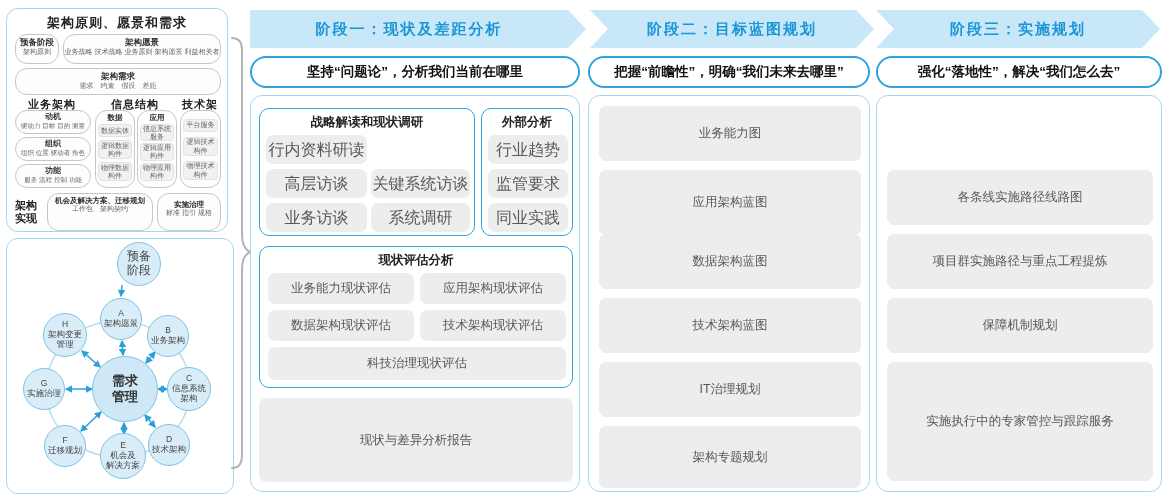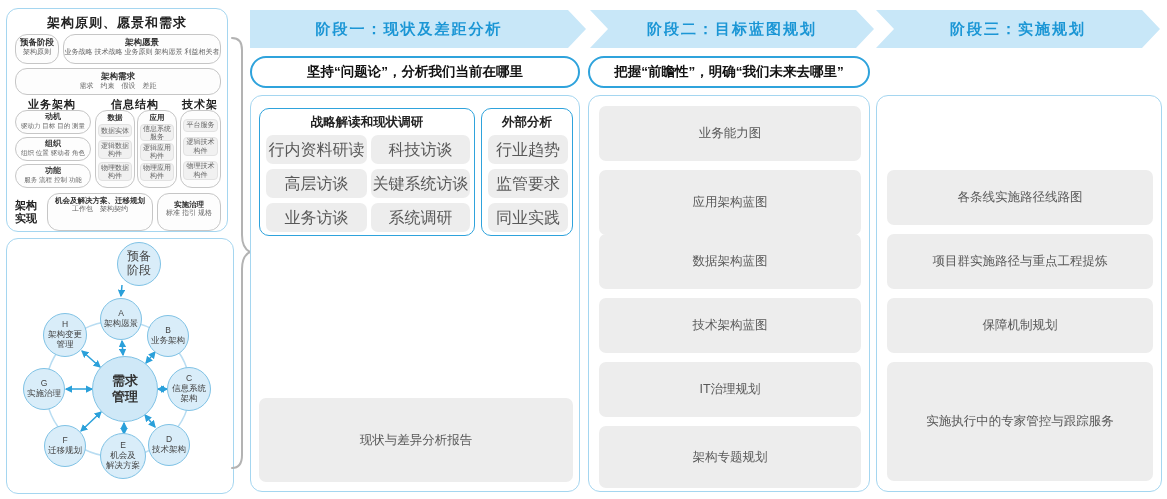--- a/index.html
+++ b/index.html
@@ -160,39 +160,47 @@
   <svg class="brace-svg" style="left:226px;top:30px;" width="28" height="450">
     <path d="M 6 8 Q 16 8 16 20 L 16 205 Q 16 218 24 222 Q 16 226 16 239 L 16 425 Q 16 438 6 438" fill="none" stroke="#b3b3b3" stroke-width="2" stroke-linecap="round"></path>
   </svg>
 
   <div class="band band-first" style="left:250px;width:336px;">阶段一：现状及差距分析</div>
   <div class="band band-mid" style="left:590px;width:284px;">阶段二：目标蓝图规划</div>
   <div class="band band-mid" style="left:876px;width:284px;">阶段三：实施规划</div>
 
   <div class="subtitle" style="left:250px;width:330px;">坚持“问题论”，分析我们当前在哪里</div>
   <div class="subtitle" style="left:588px;width:282px;">把握“前瞻性”，明确“我们未来去哪里”</div>
+  <div class="subtitle" style="left:876px;width:286px;">强化“落地性”，解决“我们怎么去”</div>
 
   <div class="pcontainer" style="left:250px;width:330px;">
     <div class="group" style="left:8px;top:12px;width:216px;height:128px;">
       <div class="group-title">战略解读和现状调研</div>
       <div class="gitem" style="left:6px;top:26px;width:101px;height:29px;">行内资料研读</div>
-      <div class="gitem" style="left:111px;top:26px;width:99px;height:29px;">科技访谈</div>
       <div class="gitem" style="left:6px;top:60px;width:101px;height:29px;">高层访谈</div>
       <div class="gitem" style="left:111px;top:60px;width:99px;height:29px;">关键系统访谈</div>
       <div class="gitem" style="left:6px;top:94px;width:101px;height:29px;">业务访谈</div>
       <div class="gitem" style="left:111px;top:94px;width:99px;height:29px;">系统调研</div>
     </div>
 
     <div class="group" style="left:230px;top:12px;width:92px;height:128px;">
       <div class="group-title">外部分析</div>
       <div class="gitem" style="left:6px;top:26px;width:80px;height:29px;">行业趋势</div>
       <div class="gitem" style="left:6px;top:60px;width:80px;height:29px;">监管要求</div>
       <div class="gitem" style="left:6px;top:94px;width:80px;height:29px;">同业实践</div>
     </div>
 
+    <div class="group" style="left:8px;top:150px;width:314px;height:142px;">
+      <div class="group-title">现状评估分析</div>
+      <div class="gitem bigitem" style="left:8px;top:26px;width:146px;height:31px;">业务能力现状评估</div>
+      <div class="gitem bigitem" style="left:160px;top:26px;width:146px;height:31px;">应用架构现状评估</div>
+      <div class="gitem bigitem" style="left:8px;top:63px;width:146px;height:31px;">数据架构现状评估</div>
+      <div class="gitem bigitem" style="left:160px;top:63px;width:146px;height:31px;">技术架构现状评估</div>
+      <div class="gitem bigitem" style="left:8px;top:100px;width:298px;height:33px;">科技治理现状评估</div>
+    </div>
 
     <div class="gitem bigitem" style="left:8px;top:302px;width:314px;height:84px;">现状与差异分析报告</div>
   </div>
 
   <div class="pcontainer" style="left:588px;width:282px;">
     <div class="gitem bigitem" style="left:10px;top:10px;width:262px;height:55px;">业务能力图</div>
     <div class="gitem bigitem" style="left:10px;top:74px;width:262px;height:65px;">应用架构蓝图</div>
     <div class="gitem bigitem" style="left:10px;top:138px;width:262px;height:55px;">数据架构蓝图</div>
     <div class="gitem bigitem" style="left:10px;top:202px;width:262px;height:55px;">技术架构蓝图</div>
     <div class="gitem bigitem" style="left:10px;top:266px;width:262px;height:55px;">IT治理规划</div>

